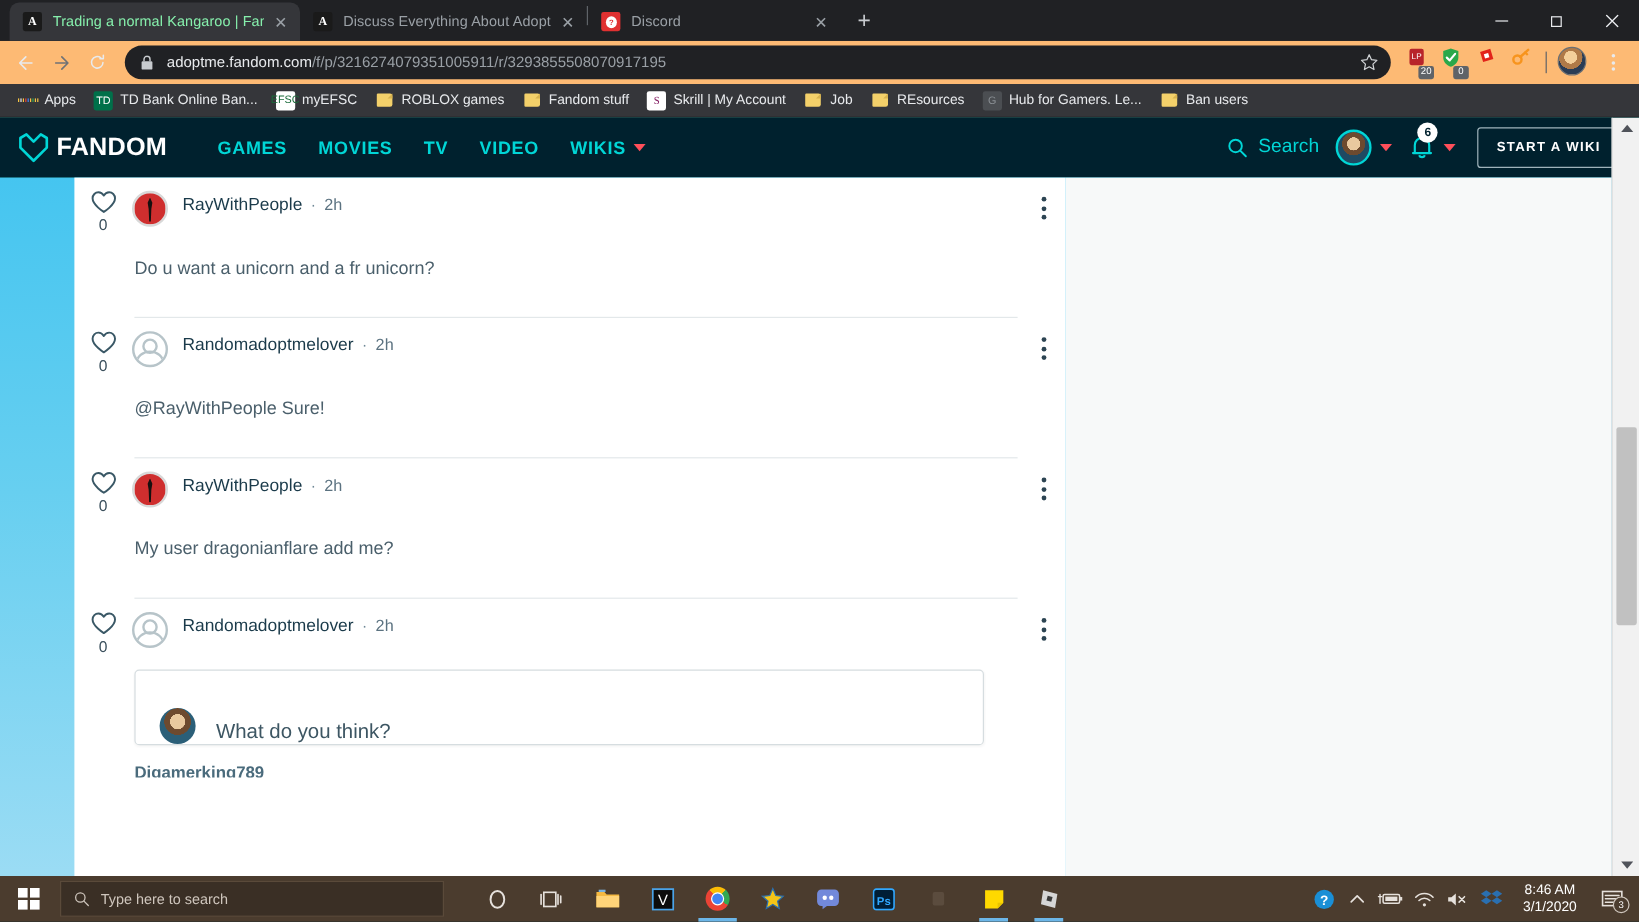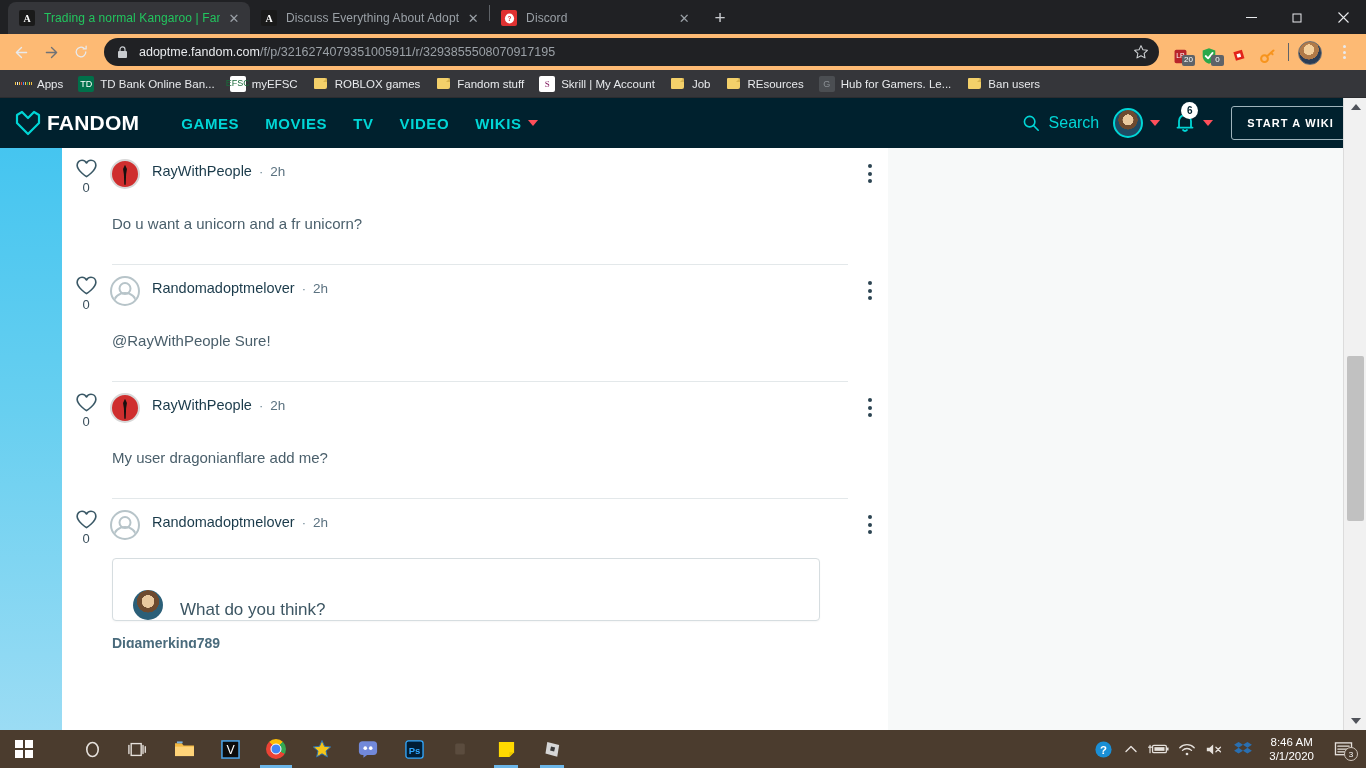--- a/index.html
+++ b/index.html
@@ -29,21 +29,21 @@
     width: 16px; height: 16px; flex: 0 0 16px; margin-right: 9px;
     border-radius: 2px; display: flex; align-items: center; justify-content: center;
     font-size: 10px; font-weight: bold;
   }
   .fav-fandom { background: #1a1a1a; color: #fff; font-family: "Liberation Serif", serif; }
   .fav-discord { background: #e03131; color: #fff; position: relative; border-radius: 3px; }
   .tab .tab-title {
     flex: 1 1 auto; white-space: nowrap; overflow: hidden;
     text-overflow: clip; font-size: 12px; letter-spacing: .1px;
   }
-  .tab.active .tab-title { color: #22c55e; }
+  .tab.active .tab-title { color: #86efac; }
   .tab-close {
     width: 16px; height: 16px; flex: 0 0 16px; margin-left: 6px;
     display: flex; align-items: center; justify-content: center;
     font-size: 13px; color: #9aa0a6; line-height: 1;
   }
   .tab-sep { width: 1px; height: 16px; background: #5f6368; align-self: center; margin-bottom: 8px; }
   .newtab {
     width: 28px; height: 28px; margin-left: 6px; margin-bottom: 2px;
     display: flex; align-items: center; justify-content: center;
     color: #c8cbcf; font-size: 19px; font-weight: 300;
@@ -72,21 +72,21 @@
     display: flex; align-items: center; padding: 0 10px 0 13px; margin: 0 8px;
     min-width: 0;
   }
   .omnibox .lock { margin-right: 11px; display: flex; align-items: center; }
   .url { font-size: 12.5px; color: #9aa0a6; white-space: nowrap; overflow: hidden; }
   .url b { color: #e8eaed; font-weight: normal; }
   .star-btn { margin-left: auto; flex: 0 0 auto; display: flex; padding-left: 8px; }
   .ext-row { display: flex; align-items: center; gap: 3px; flex: 0 0 auto; }
   .ext {
     width: 26px; height: 26px; position: relative;
-    display: flex; align-items: flex-end; justify-content: center;
+    display: flex; align-items: flex-start; justify-content: center;
   }
   .badge {
     position: absolute; bottom: -1px; right: -2px;
     background: #5f6368; color: #fff; font-size: 8px; line-height: 10px;
     min-width: 13px; height: 11px; text-align: center; border-radius: 2px;
     padding: 0 1px; font-family: "Liberation Sans", sans-serif;
   }
   .ext-sep { width: 1px; height: 18px; background: #5f6368; margin: 0 5px; }
   .profile-pic {
     width: 24px; height: 24px; border-radius: 50%;
@@ -676,20 +676,27 @@
 
 <div class="taskbar">
   <div class="tb-start">
     <span class="win-logo">
         <i></i>
         <i></i>
         <i></i>
         <i></i>
       </span>
   </div>
+  <div class="tb-search">
+    <svg width="14" height="14" viewBox="0 0 20 20">
+        <circle cx="8.5" cy="8.5" r="5.6" fill="none" stroke="#cfc6bd" stroke-width="1.5"></circle>
+        <path d="M12.8,12.8 L18,18" stroke="#cfc6bd" stroke-width="1.5" stroke-linecap="round"></path>
+      </svg>
+    <span>Type here to search</span>
+  </div>
 
   <div class="tb-icons">
     <div class="tb-ico">
       <svg width="19" height="19" viewBox="0 0 20 20">
           <ellipse cx="10" cy="10" rx="6" ry="7.4" fill="none" stroke="#e6e1dc" stroke-width="1.7"></ellipse>
         </svg>
     </div>
     <div class="tb-ico">
       <svg width="20" height="17" viewBox="0 0 22 18">
           <rect x="3.5" y="2.5" width="11" height="13" fill="none" stroke="#e6e1dc" stroke-width="1.5"></rect>

